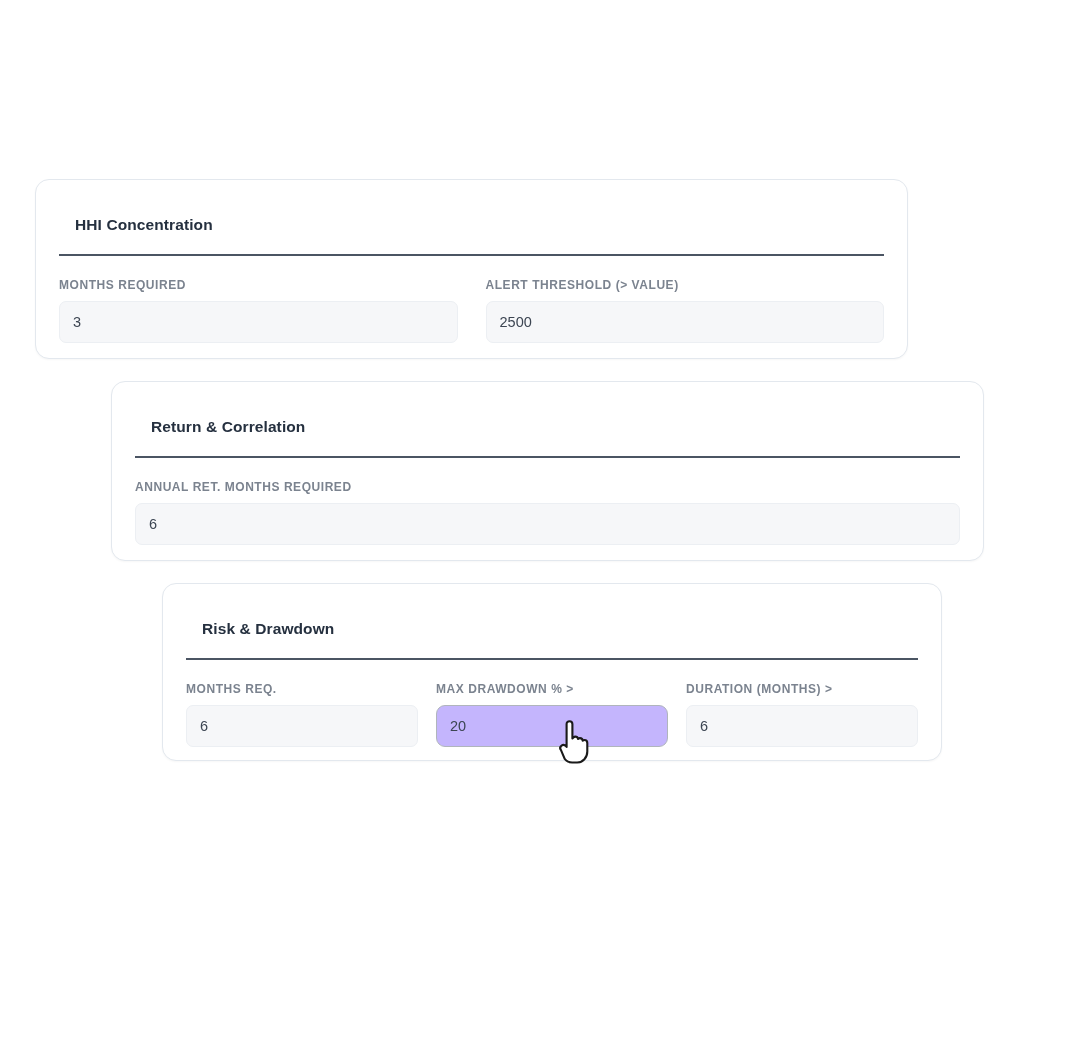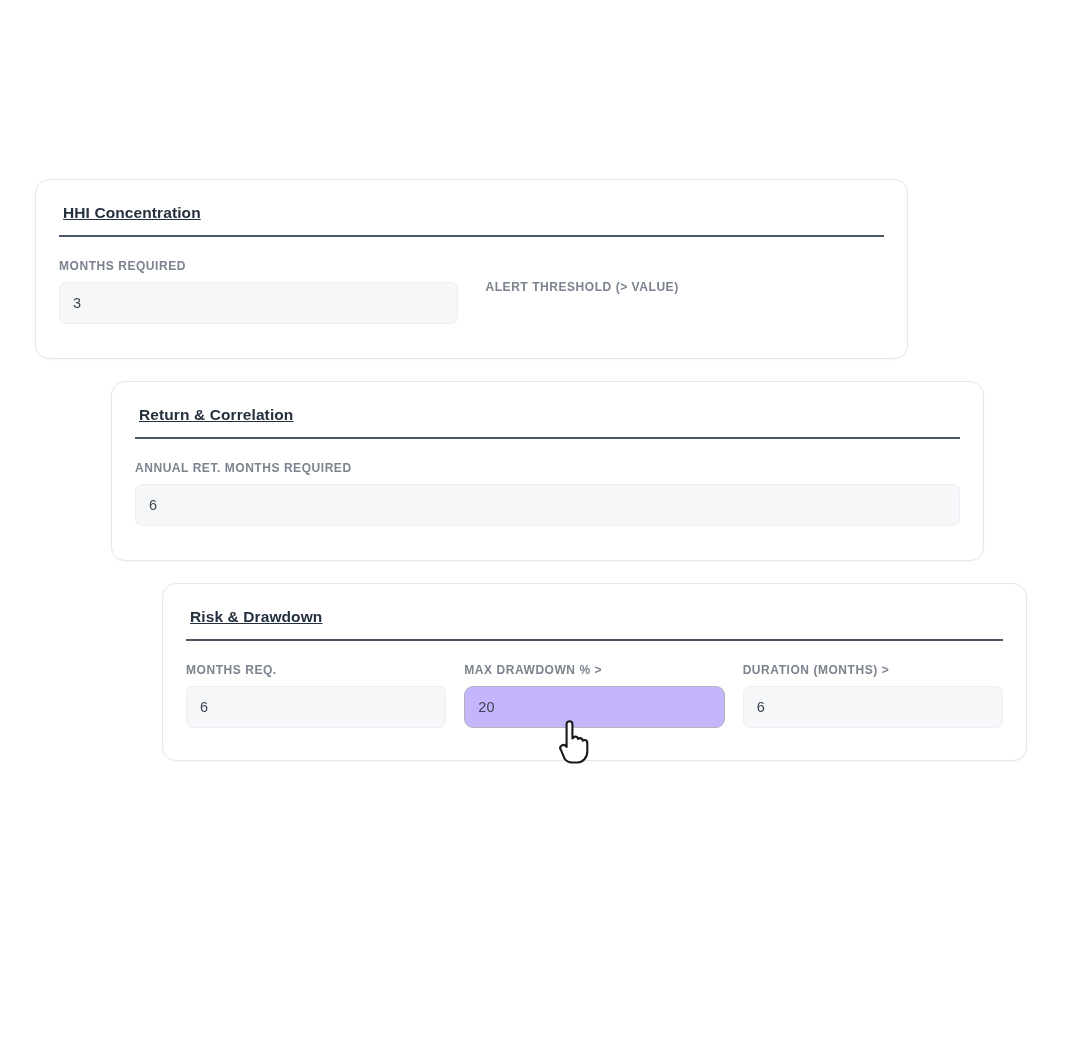--- a/index.html
+++ b/index.html
@@ -27,38 +27,37 @@
     position: absolute;
     background: #ffffff;
     border: 1px solid #e3e8ee;
     border-radius: 14px;
     box-sizing: border-box;
     box-shadow: 0 1px 2px rgba(16, 24, 40, 0.035);
   }
 
   #card-hhi      { left: 35px;  top: 179px; width: 873px; height: 180px; }
   #card-return   { left: 111px;  top: 381px; width: 873px; height: 180px; }
-  #card-risk     { left: 162px; top: 583px; width: 865px; height: 178px; }
+  #card-risk     { left: 162px; top: 583px; width: 780px; height: 178px; }
 
   .card-inner {
     position: absolute;
     left: 23px;
     right: 23px;
     top: 18px;
   }
 
   .card-title {
     font-size: 15.5px;
     font-weight: bold;
     color: #25303f;
     letter-spacing: 0.1px;
-    margin: 4px;
+    margin: 16px;
     padding: 0 0 2px 0;
     line-height: 22px;
-    text-decoration: underline;
   }
 
   .title-rule {
     height: 0;
     border-top: 2px solid #4b5563;
     margin-top: 9px;
     margin-bottom: 0;
   }
 
   
@@ -131,20 +130,21 @@
 
       <div class="fields two">
 
         <div class="field">
           <span class="field-label">MONTHS REQUIRED</span>
           <input class="field-input" type="text" value="3" style="">
         </div>
 
         <div class="field">
           <span class="field-label">ALERT THRESHOLD (&gt; VALUE)</span>
+          <input class="field-input" type="text" value="2500" style="">
         </div>
 
       </div>
     </div>
   </section>
 
   <section class="card" id="card-return">
     <div class="card-inner">
       <h2 class="card-title">Return &amp; Correlation</h2>
       <div class="title-rule"></div>

